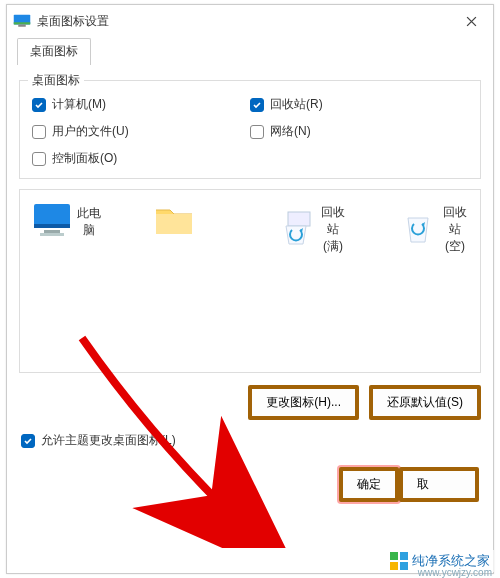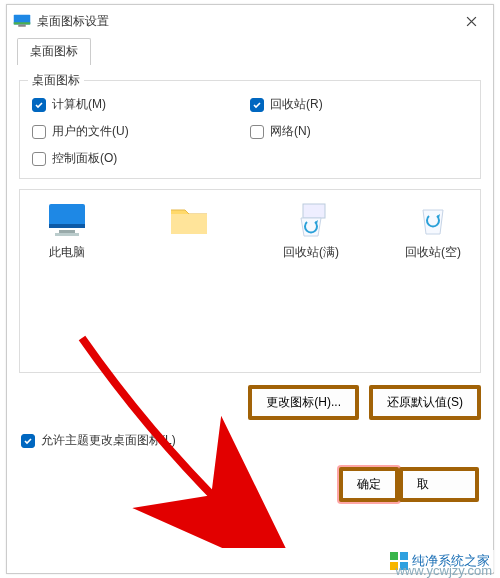--- a/index.html
+++ b/index.html
@@ -15,21 +15,21 @@
   .group{border:1px solid #ddd;padding:10px 12px 6px;position:relative;margin-top:6px;}
   .group .legend{position:absolute;top:-9px;left:8px;background:#fff;padding:0 4px;font-size:12px;color:#333;}
   .chk-row{display:flex;flex-wrap:wrap;}
   .chk{display:flex;align-items:center;width:50%;margin:5px 0;font-size:12px;}
   .cbox{width:14px;height:14px;border:1px solid #888;border-radius:3px;margin-right:6px;display:inline-flex;align-items:center;justify-content:center;box-sizing:border-box;}
   .cbox.on{background:#0067c0;border-color:#0067c0;}
   .cbox.on svg{display:block;}
   .cbox svg{display:none;width:10px;height:10px;}
   .icons-box{border:1px solid #ddd;margin-top:10px;padding:10px 4px 4px;height:168px;}
   .icons-row{display:flex;justify-content:space-between;align-items:flex-start;padding:0 6px;}
-  .ico{display:flex;flex-direction:column;align-items:center;width:74px;}
+  .ico{display:flex;flex-direction:row;align-items:center;width:74px;}
   .ico .pic{width:44px;height:40px;display:flex;align-items:center;justify-content:center;}
   .ico .lbl{margin-top:4px;font-size:12px;text-align:center;}
   .btn-row{display:flex;justify-content:flex-end;gap:10px;margin:12px 0 8px;}
   .btn{border:4px solid #a16207;background:#fdfdfd;padding:5px 14px;font-size:12px;border-radius:2px;}
   .btn.primary{box-shadow:0 0 0 2px rgba(255,0,0,.35);}
   .allow{display:flex;align-items:center;margin:12px 0 10px 2px;font-size:12px;}
   .bottom{display:flex;justify-content:flex-end;padding:8px 14px;}
   .watermark{position:absolute;right:6px;bottom:6px;display:flex;align-items:center;background:rgba(255,255,255,.7);padding:2px 4px;font-size:13px;color:#1b6fb5;margin-top:48px;}
   .watermark .sq{display:grid;grid-template-columns:8px 8px;grid-template-rows:8px 8px;gap:2px;margin-right:4px;}
   .watermark .sq span{background:#2ea0df;}
@@ -175,13 +175,13 @@
 
 <div class="watermark">
   <span class="sq">
       <span></span>
       <span></span>
       <span></span>
       <span></span>
     </span>
   <span>纯净系统之家</span>
 </div>
-<div style="position:absolute;right:8px;bottom:0;font-size:13px;color:#8ab;">www.ycwjzy.com</div>
+<div style="position:absolute;right:8px;bottom:0;font-size:10px;color:#8ab;">www.ycwjzy.com</div>
 
 </body></html>

